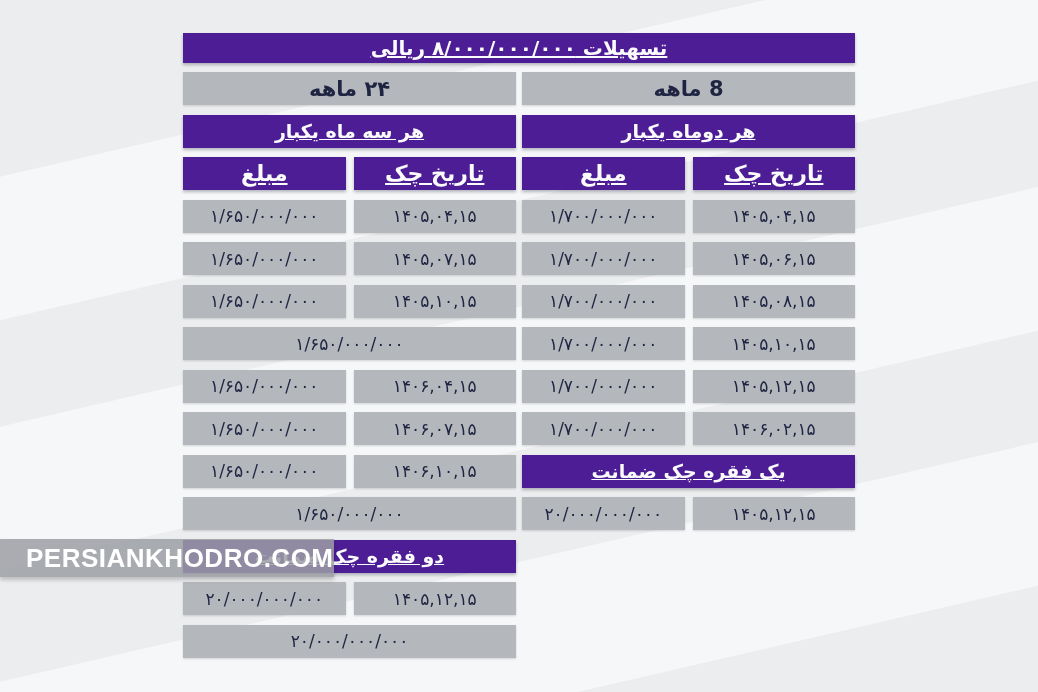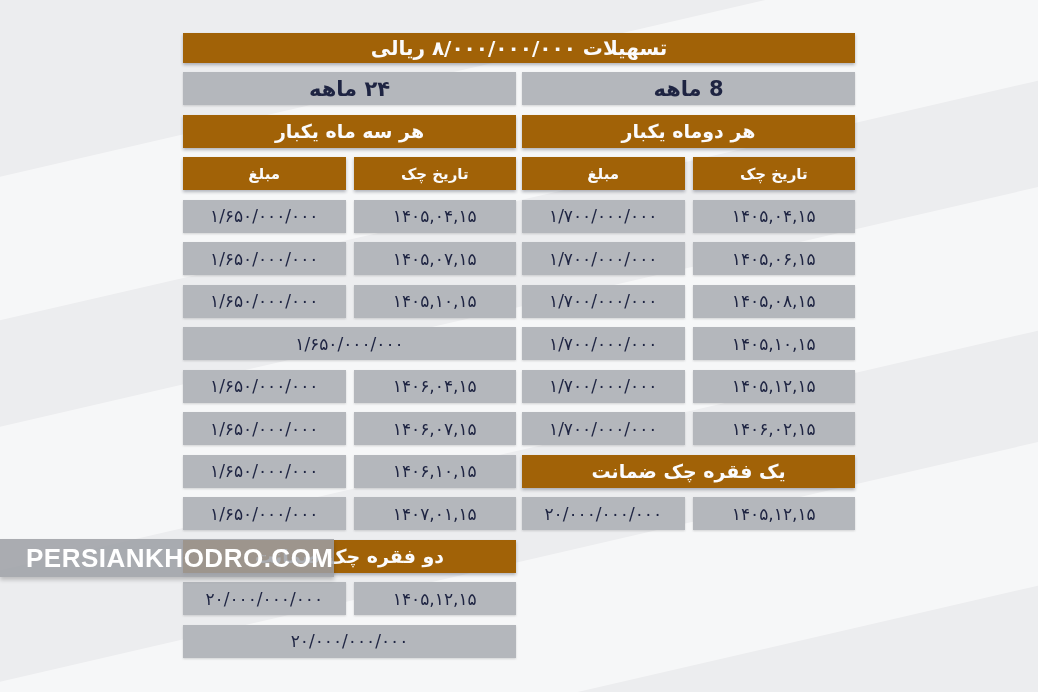--- a/index.html
+++ b/index.html
@@ -25,37 +25,38 @@
   .bg-stripe.s3 { top: 545px; }
 
   .table-area {
     position: absolute; left: 183px; top: 33px; width: 672px;
   }
   .bar, .cell {
     display: flex; align-items: center; justify-content: center;
     box-sizing: border-box;
   }
   .navy {
-    background: #a16207; color: #fbfbfc;
+    background: #4c1d95; color: #fbfbfc;
     box-shadow: 0 2px 3px rgba(20,25,50,0.30);
+    text-decoration: underline;
   }
   .gray {
     background: #b4b7bc; color: #1e2442;
     box-shadow: 0 1px 2px rgba(0,0,0,0.15);
   }
   .title-bar {
     height: 30px; margin-bottom: 9px;
     font-size: 20px; font-weight: bold;
   }
   .halves { display: flex; gap: 6px; align-items: flex-start; }
   .half { flex: 1; display: flex; flex-direction: column; gap: 9.5px; }
   .duration-bar { height: 33px; font-size: 21px; font-weight: bold; }
   .frequency-bar { height: 33px; font-size: 19px; font-weight: bold; }
   .header-row, .data-row { display: flex; gap: 8px; height: 33px; }
-  .header-row > .cell { flex: 1; font-size: 15px; font-weight: bold; }
+  .header-row > .cell { flex: 1; font-size: 22px; font-weight: bold; }
   .data-row > .cell { flex: 1; font-size: 17px; font-weight: normal; letter-spacing: 0.5px; text-align: right; }
   .guarantee-bar { height: 33px; font-size: 19px; font-weight: bold; }
 
   .watermark {
     position: absolute; left: 0; top: 539px; width: 334px; height: 38px;
     background: rgba(156,159,164,0.85);
     box-shadow: 0 3px 4px rgba(0,0,0,0.20);
     display: flex; align-items: center;
     direction: ltr;
     padding-left: 26px; box-sizing: border-box;
@@ -146,21 +147,20 @@
         </div>
         <div class="data-row">
           <div class="cell gray">۱۴۰۶,۰۷,۱۵</div>
           <div class="cell gray">۱/۶۵۰/۰۰۰/۰۰۰</div>
         </div>
         <div class="data-row">
           <div class="cell gray">۱۴۰۶,۱۰,۱۵</div>
           <div class="cell gray">۱/۶۵۰/۰۰۰/۰۰۰</div>
         </div>
         <div class="data-row">
-          <div class="cell gray">۱۴۰۷,۰۱,۱۵</div>
           <div class="cell gray">۱/۶۵۰/۰۰۰/۰۰۰</div>
         </div>
         <div class="bar navy guarantee-bar">دو فقره چک ضمانت</div>
         <div class="data-row">
           <div class="cell gray">۱۴۰۵,۱۲,۱۵</div>
           <div class="cell gray">۲۰/۰۰۰/۰۰۰/۰۰۰</div>
         </div>
         <div class="data-row">
           <div class="cell gray">۲۰/۰۰۰/۰۰۰/۰۰۰</div>
         </div>

